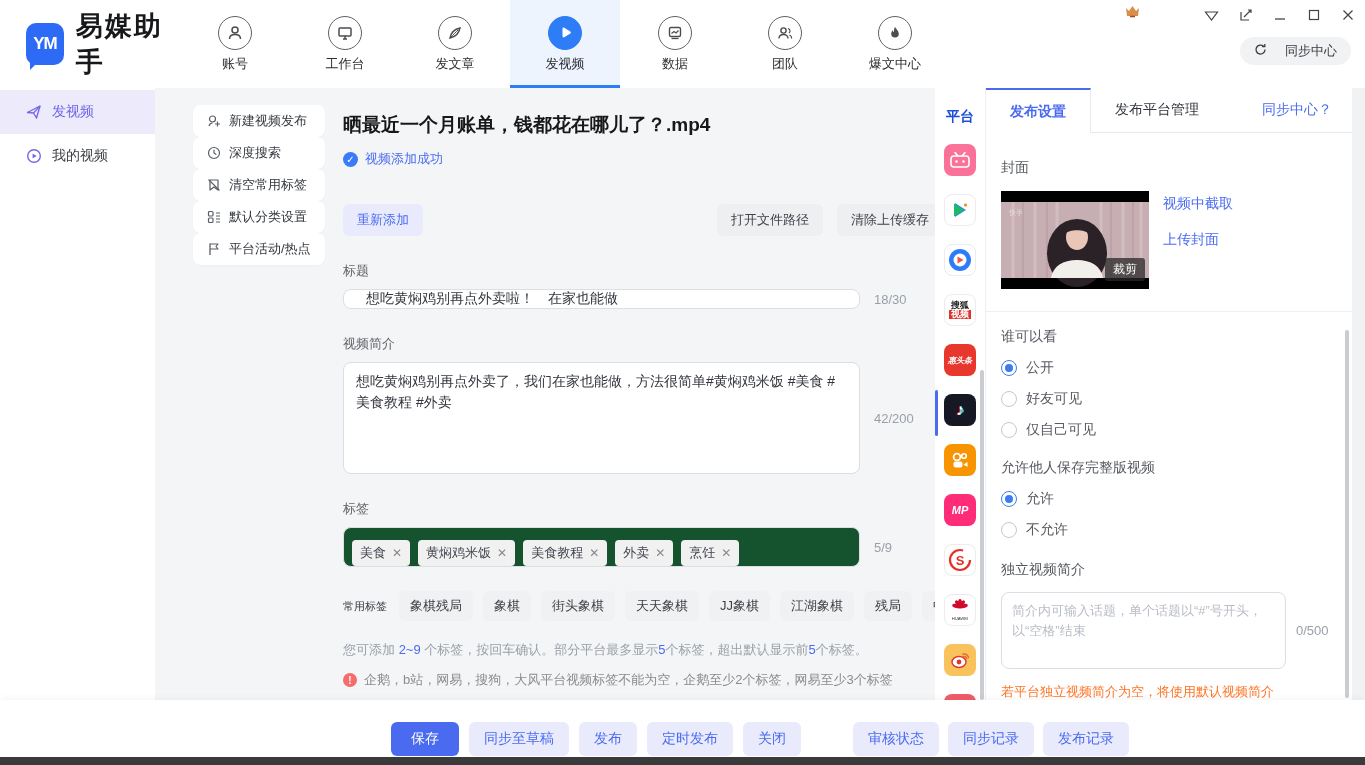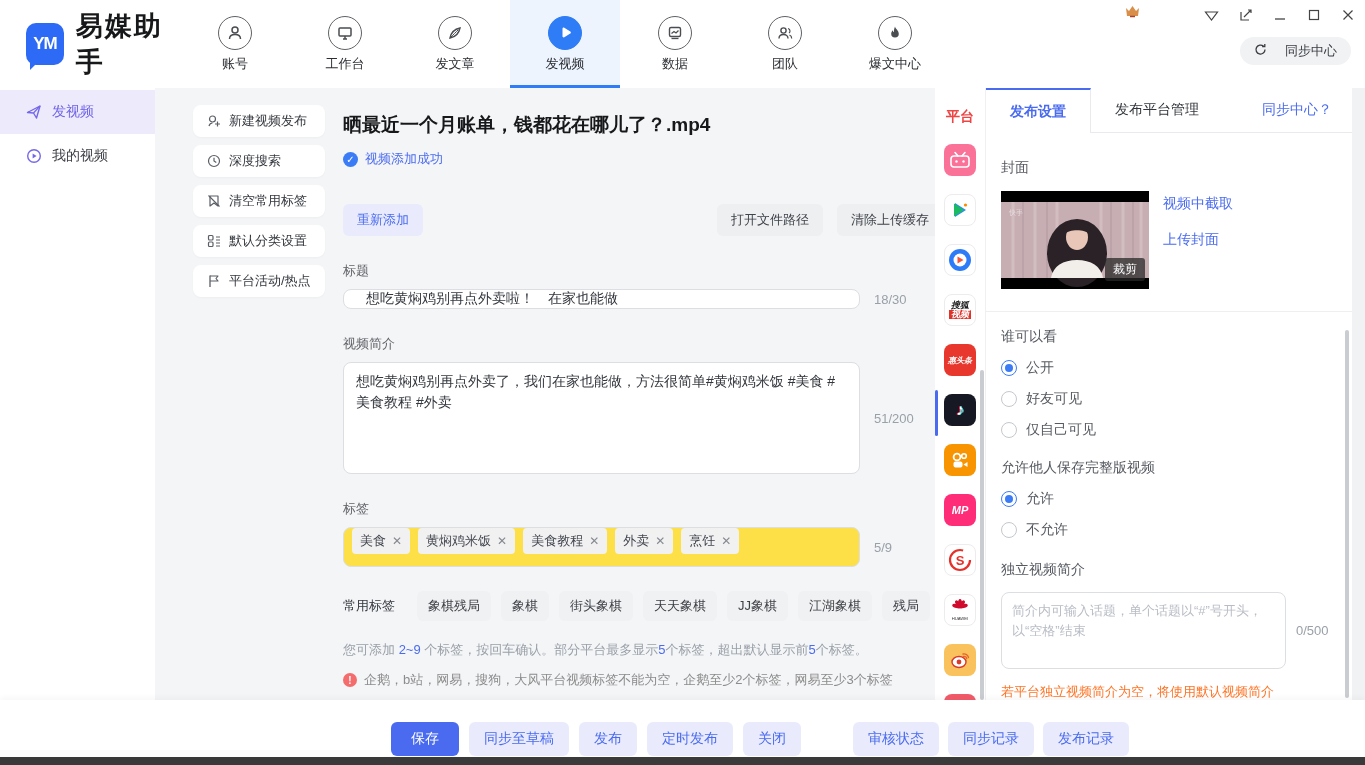--- a/index.html
+++ b/index.html
@@ -27,21 +27,21 @@
   .sync-pill { position:absolute; right:14px; top:37px; height:28px; padding:0 14px; background:#F1F2F4; border-radius:15px; display:flex; align-items:center; gap:18px; font-size:13px; color:#3a3d42; cursor:pointer; }
 
   
   .content { position:absolute; top:88px; left:0; width:1365px; height:612px; display:flex; }
   .sidebar { width:155px; background:#fff; flex:0 0 auto; padding-top:2px; }
   .side-item { height:44px; display:flex; align-items:center; gap:10px; padding-left:26px; font-size:14px; color:#3d4046; cursor:pointer; }
   .side-item .sicon { color:#7468EA; display:flex; }
   .side-item.active { background:#ECEAFB; color:#6F63E8; }
 
   .middle { width:780px; background:#F4F5F7; flex:0 0 auto; position:relative; }
-  .actions { position:absolute; left:38px; top:17px; display:flex; flex-direction:column; gap:8px; }
+  .actions { position:absolute; left:38px; top:17px; display:flex; flex-direction:column; }
   .act-btn { background:#fff; border-radius:8px; height:32px; padding:0 14px; display:flex; align-items:center; gap:8px; font-size:13px; color:#33373d; cursor:pointer; white-space:nowrap; box-shadow:0 1px 2px rgba(0,0,0,0.03); }
   .act-btn .aicon { color:#5a5e66; display:flex; }
 
   .form { position:absolute; left:188px; top:0; width:600px; height:612px; }
   .file-title { margin-top:24px; font-size:19px; font-weight:bold; color:#17181a; }
   .status-row { margin-top:12px; display:flex; align-items:center; gap:7px; color:#4A6BEF; font-size:13px; }
   .check { width:15px; height:15px; background:#3B7CF6; border-radius:50%; color:#fff; font-size:10px; display:flex; align-items:center; justify-content:center; }
   .file-btn-row { margin-top:16px; display:flex; align-items:center; }
   .btn { border:none; border-radius:6px; font-size:13px; padding:7px 14px; cursor:pointer; font-family:inherit;margin-top:20px; }
   .btn-readd { background:#E9EBFD; color:#4A6BEF; }
@@ -52,43 +52,43 @@
   .input-row { display:flex; align-items:center; gap:14px; }
   .input-row.top { align-items:flex-start; }
   .counter { color:#9aa0a8; font-size:13px; flex:0 0 auto;text-align:right; }
   input.text, textarea.text { width:517px; border:1px solid #DCDEE2; border-radius:8px; background:#fff; font-family:inherit; font-size:14px; color:#33373d; padding:8px 12px; outline:none; resize:none; }
   input.text { height:20px;padding-left:22px; }
   textarea.area { height:112px; line-height:1.5; }
   .input-row.top .counter { align-self:center; }
   textarea.indep { width:285px; height:77px; border:1px solid #DCDEE2; border-radius:8px; font-family:inherit; font-size:13px; color:#33373d; padding:8px 10px; outline:none; resize:none; line-height:1.5; }
   textarea.indep::placeholder, textarea.area::placeholder { color:#B8BCC4; }
 
-  .tagbox { width:517px; min-height:40px; border:1px solid #DCDEE2; border-radius:8px; background:#fde047; display:flex; align-items:flex-start; gap:8px; padding:0 8px; }
+  .tagbox { width:517px; min-height:40px; border:1px solid #DCDEE2; border-radius:8px; background:#14532d; display:flex; align-items:flex-end; gap:8px; padding:0 8px; }
   .chip { background:#F1F1F2; border-radius:4px; padding:4px 8px; font-size:13px; color:#42464e; display:flex; align-items:center; gap:6px; white-space:nowrap; }
   .chip .x { color:#85898f; font-size:12px; cursor:pointer; }
   .common-row { margin-top:24px; display:flex; align-items:center; gap:10px; flex-wrap:nowrap; }
-  .common-label { color:#33373d; font-size:13px; flex:0 0 auto; margin-right:12px; }
+  .common-label { color:#33373d; font-size:11px; flex:0 0 auto; margin-right:2px; }
   .cchip { background:#F0F1F2; border-radius:6px; padding:6px 11px; font-size:13px; color:#3c3f45; cursor:pointer; white-space:nowrap; }
   .hint { margin-top:20px; color:#9aa0a8; font-size:13px; }
   .hint .blue { color:#4A6BEF; }
   .warn-row { margin-top:12px; display:flex; align-items:center; gap:7px; color:#8c8c8c; font-size:13px; }
   .excl { width:14px; height:14px; border-radius:50%; background:#F56C6C; color:#fff; font-size:10px; font-weight:bold; display:flex; align-items:center; justify-content:center; flex:0 0 auto; }
 
   
   .rail { width:50px; background:#fff; flex:0 0 auto; position:relative; overflow:hidden; }
-  .rail-label { text-align:center; margin-top:20px; font-size:14px; font-weight:bold; color:#ef4444; }
+  .rail-label { text-align:center; margin-top:20px; font-size:14px; font-weight:bold; color:#1d4ed8; }
   .tiles { position:absolute; top:56px; left:9px; display:flex; flex-direction:column; gap:18px; }
   .tile { width:32px; height:32px; border-radius:8px; display:flex; align-items:center; justify-content:center; overflow:hidden; flex:0 0 auto; cursor:pointer; position:relative; }
   .tile.bordered { border:1px solid #ececec; background:#fff; }
   .sel-bar { position:absolute; left:0; top:302px; width:3px; height:46px; background:#4A6BEF; border-radius:2px; }
   .rail-scroll { position:absolute; right:1px; top:282px; width:4px; height:330px; background:#C9CCD1; border-radius:2px; }
   .note { font-size:16px; color:#fff; text-shadow:1px 0 0 #25F4EE,-1px 0 0 #FE2C55; }
   .mp-txt { color:#fff; font-weight:bold; font-size:11px; font-style:italic; }
   .hui-txt { color:#fff; font-weight:bold; font-size:8px; font-style:italic; letter-spacing:0; }
-  .sohu-wrap { display:flex; flex-direction:column; align-items:center; line-height:1;font-style:italic; }
+  .sohu-wrap { display:flex; flex-direction:column; align-items:center; line-height:1; }
   .sohu-t { font-size:9px; font-weight:bold; color:#1a1a1a; }
   .sohu-b { font-size:9px; font-weight:bold; color:#fff; background:#E0342B; padding:0 2px; }
 
   
   .panel { width:367px; background:#fff; flex:0 0 auto; position:relative; border-left:1px solid #F0F0F0; }
   .tabbar { height:45px; display:flex; align-items:stretch; border-bottom:1px solid #E8EAEE; }
   .tab { padding:0 24px; display:flex; align-items:center; font-size:14px; color:#33373d; cursor:pointer; }
   .tab.active { color:#4A6BEF; font-weight:bold; border-top:2px solid #4A6BEF; border-right:1px solid #E8EAEE; margin-bottom:-1px; background:#fff; }
   .help-link { margin-left:auto; padding-right:20px; display:flex; align-items:center; color:#4A6BEF; font-size:14px; cursor:pointer; }
   .panel-body { padding:0 15px; }
@@ -331,21 +331,21 @@
 
         <div class="field-label">标题</div>
         <div class="input-row">
           <input class="text" type="text" value="想吃黄焖鸡别再点外卖啦！　在家也能做" style="">
           <span class="counter">18/30</span>
         </div>
 
         <div class="field-label">视频简介</div>
         <div class="input-row top">
           <textarea class="text area" style="">想吃黄焖鸡别再点外卖了，我们在家也能做，方法很简单#黄焖鸡米饭 #美食 #美食教程 #外卖</textarea>
-          <span class="counter">51/200</span>
+          <span class="counter">42/200</span>
         </div>
 
         <div class="field-label">标签</div>
         <div class="input-row">
           <div class="tagbox">
             <span class="chip">
                 <span>美食</span>
                 <span class="x">✕</span>
               </span>
             <span class="chip">

